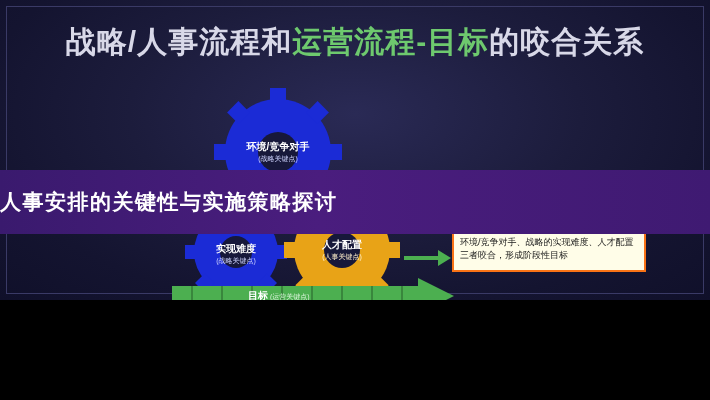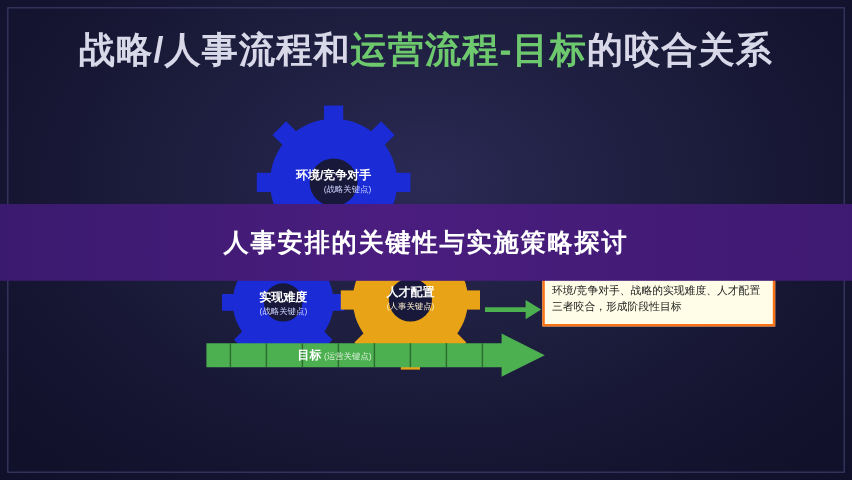--- a/index.html
+++ b/index.html
@@ -9,21 +9,21 @@
   }
   body {
     width: 710px;
     height: 400px;
     overflow: hidden;
     font-family: "Liberation Sans", sans-serif;
   }
   #stage {
     position: relative;
     width: 710px;
-    height: 400px;
+    height: 300px;
     background: #6d28d9;
     overflow: hidden;
   }
   
   .slide-bg {
     position: absolute;
     inset: 0;
     background:
       radial-gradient(ellipse at 50% 38%, #2a2a55 0%, #1c1c3c 45%, #141430 75%, #10102a 100%);
   }
@@ -69,21 +69,21 @@
   
   .gear {
     position: absolute;
     border-radius: 50%;
   }
   .gear .label {
     position: absolute;
     left: 50%;
     top: 50%;
     transform: translate(-50%, -50%);
-    text-align: right;
+    text-align: center;
     line-height: 1.25;
     white-space: nowrap;
     pointer-events: none;
   }
   .gear .label .l1 {
     display: block;
     font-size: 10px;
     font-weight: bold;
   }
   .gear .label .l2 {
@@ -150,21 +150,21 @@
   
   .banner {
     position: absolute;
     left: 0;
     right: 0;
     top: 170px;
     height: 64px;
     background: linear-gradient(90deg, #3a1a6e 0%, #4a1d7e 45%, #3f1a72 100%);
     display: flex;
     align-items: center;
-    justify-content: center;
+    justify-content: flex-start;
   }
   .banner-text {
     color: #ffffff;
     font-size: 21px;
     font-weight: bold;
     letter-spacing: 1.5px;
     white-space: nowrap;
   }
 </style>
 </head>

